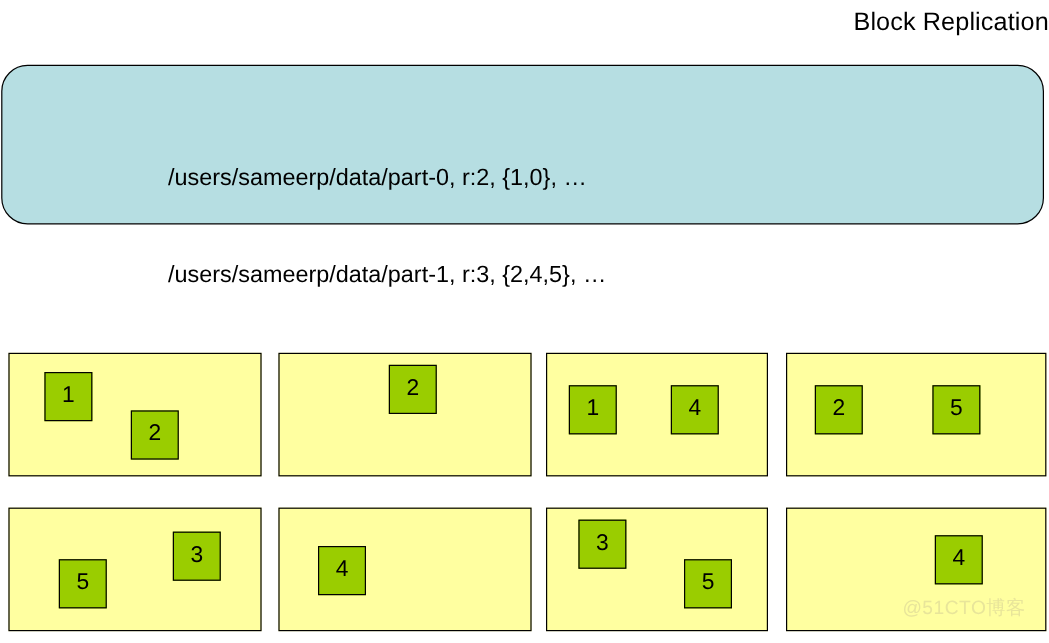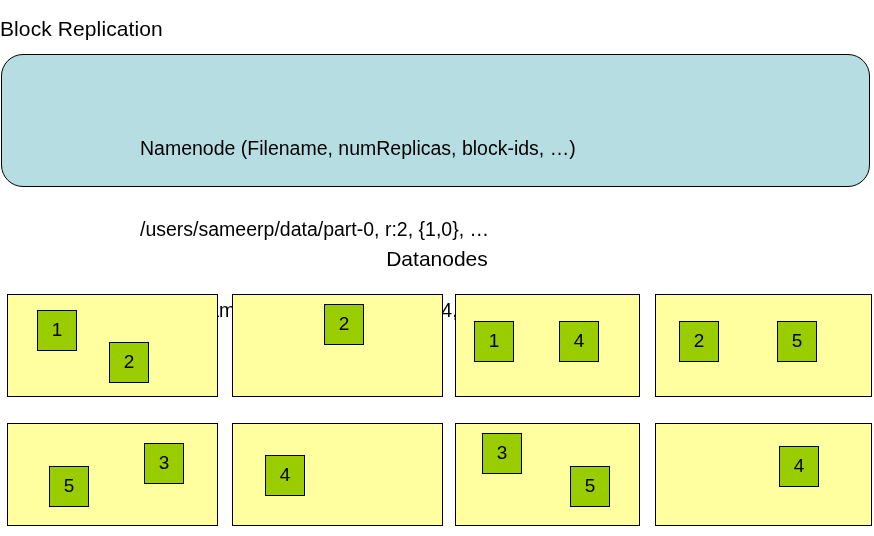--- a/index.html
+++ b/index.html
@@ -20,23 +20,23 @@
     position: absolute;
     left: 0; top: 0;
     width: 874px;
     height: 536px;
   }
 
   
   .diagram-title {
     position: absolute;
     left: 0;
-    top: 16px;
+    top: 6px;
     width: 874px;
-    text-align: left;
+    text-align: right;
     font-size: 21px;
     line-height: 26px;
     letter-spacing: 0.1px;
     color: #000000;
   }
 
   
   .namenode-box {
     position: absolute;
     left: 1px;
@@ -118,27 +118,25 @@
 </style>
 </head>
 <body>
 
 <div class="stage">
 
   <div class="diagram-title">Block Replication</div>
 
   <div class="namenode-box">
     <div class="namenode-text">
-      <span class="namenode-line">Namenode (Filename, numReplicas, block-ids, …)</span>
       <span class="namenode-line">/users/sameerp/data/part-0, r:2, {1,0}, …</span>
       <span class="namenode-line">/users/sameerp/data/part-1, r:3, {2,4,5}, …</span>
     </div>
   </div>
 
-  <div class="datanodes-label">Datanodes</div>
 
   <div class="datanode dn-r1 dn-c1">
     <div class="block" style="left:29px;top:15px;">1</div>
     <div class="block" style="left:101px;top:47px;">2</div>
   </div>
 
   <div class="datanode dn-r1 dn-c2">
     <div class="block" style="left:91px;top:9px;">2</div>
   </div>
 
@@ -163,14 +161,15 @@
 
   <div class="datanode dn-r2 dn-c3">
     <div class="block" style="left:26px;top:9px;">3</div>
     <div class="block" style="left:114px;top:42px;">5</div>
   </div>
 
   <div class="datanode dn-r2 dn-c4">
     <div class="block" style="left:123px;top:22px;">4</div>
   </div>
 
+  <div class="watermark">@51CTO博客</div>
 
 </div>
 
 </body></html>

